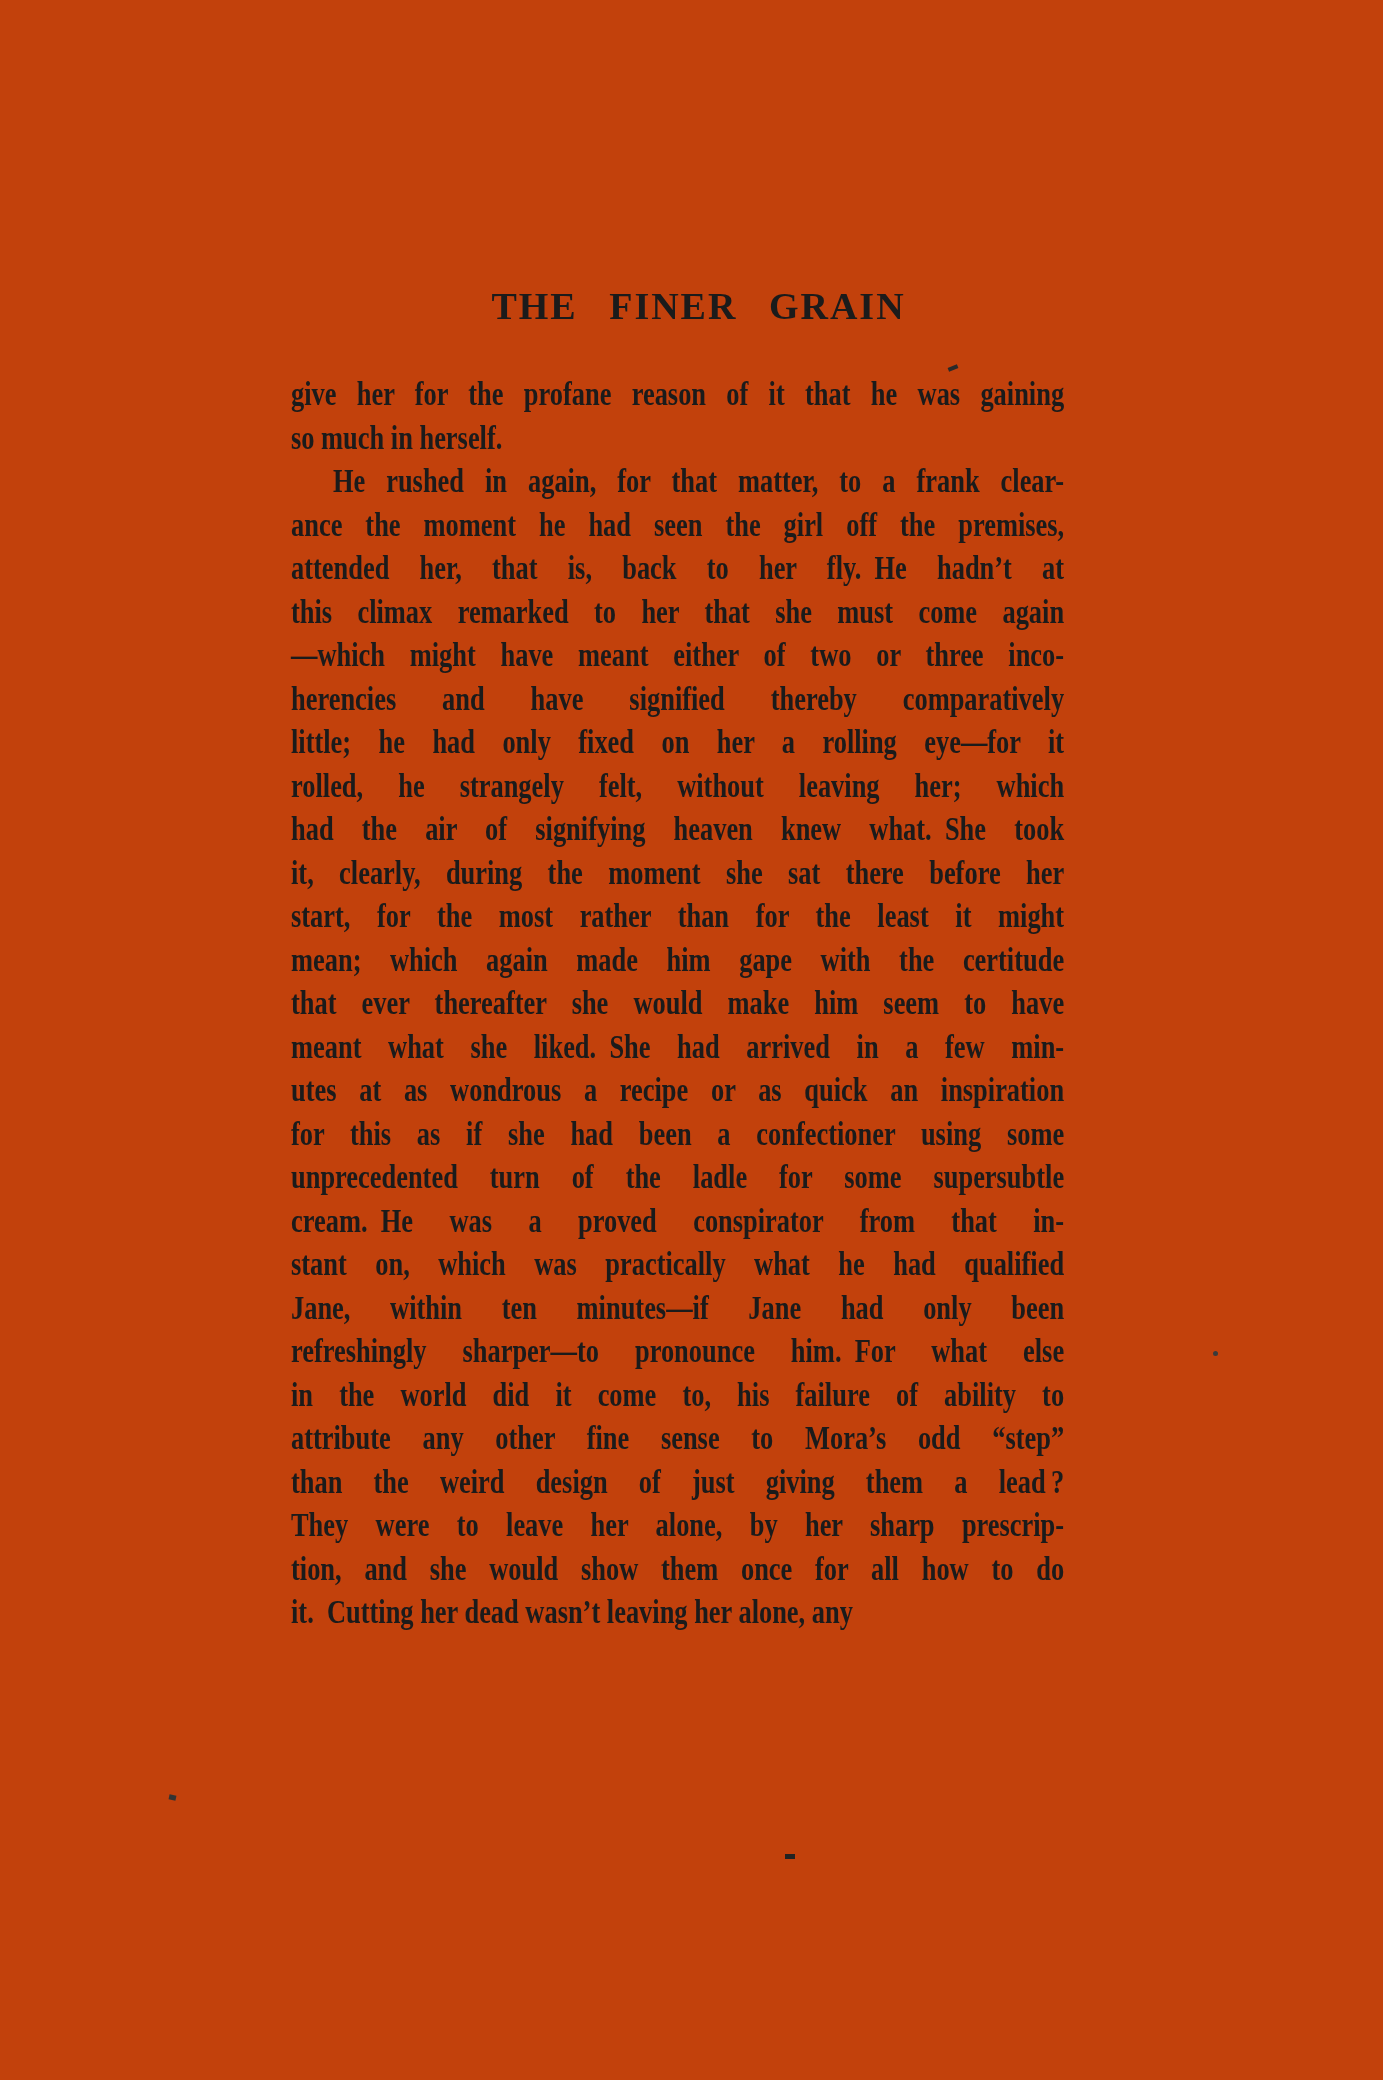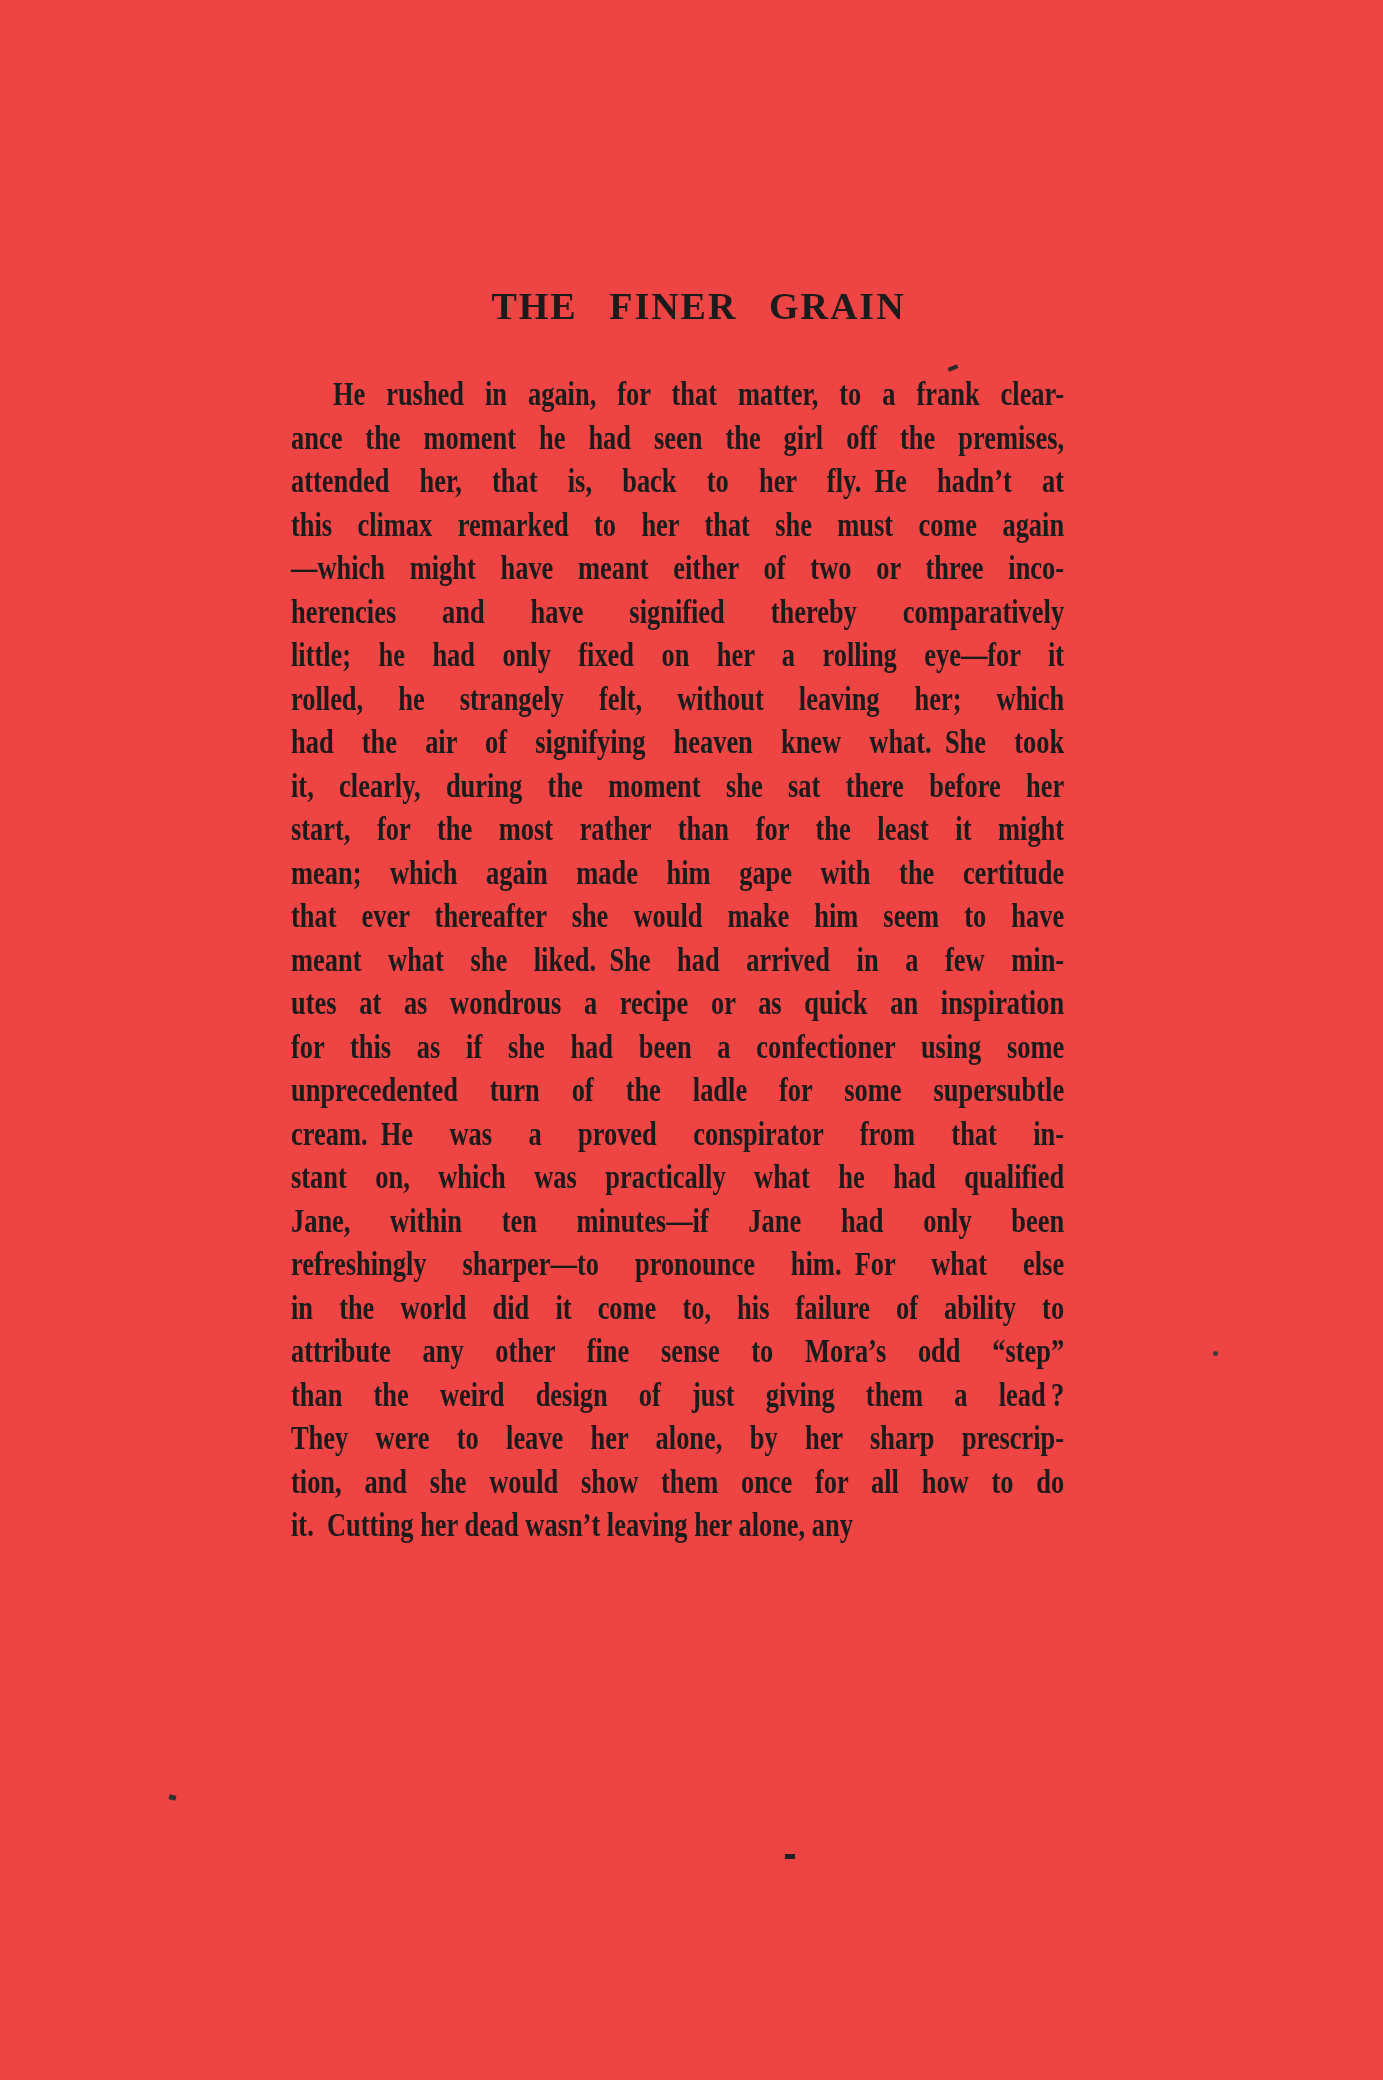--- a/index.html
+++ b/index.html
@@ -4,21 +4,21 @@
 <style>
   html, body {
     margin: 0;
     padding: 0;
     background: #ffffff;
   }
   .page {
     position: relative;
     width: 1383px;
     height: 2080px;
-    background: #ef4444;
+    background: #c2410c;
     overflow: hidden;
     font-family: "Liberation Serif", "DejaVu Serif", serif;
     color: #1b1b1b;
   }
   .running-head {
     position: absolute;
     left: 291px;
     top: 284px;
     width: 773px;
     box-sizing: border-box;
@@ -68,20 +68,24 @@
 </style>
 </head>
 <body>
 
 <div class="page">
 
   <div class="running-head">THE FINER GRAIN</div>
 
   <div class="body-text">
       <div class="para">
+        <div class="line">give her for the profane reason of it that he was gaining</div>
+        <div class="line last">so much in herself.</div>
+      </div>
+      <div class="para">
         <div class="line indent">He rushed in again, for that matter, to a frank clear-</div>
         <div class="line">ance the moment he had seen the girl off the premises,</div>
         <div class="line">attended her, that is, back to her fly. He hadn’t at</div>
         <div class="line">this climax remarked to her that she must come again</div>
         <div class="line">—which might have meant either of two or three inco-</div>
         <div class="line">herencies and have signified thereby comparatively</div>
         <div class="line">little; he had only fixed on her a rolling eye—for it</div>
         <div class="line">rolled, he strangely felt, without leaving her; which</div>
         <div class="line">had the air of signifying heaven knew what. She took</div>
         <div class="line">it, clearly, during the moment she sat there before her</div>

